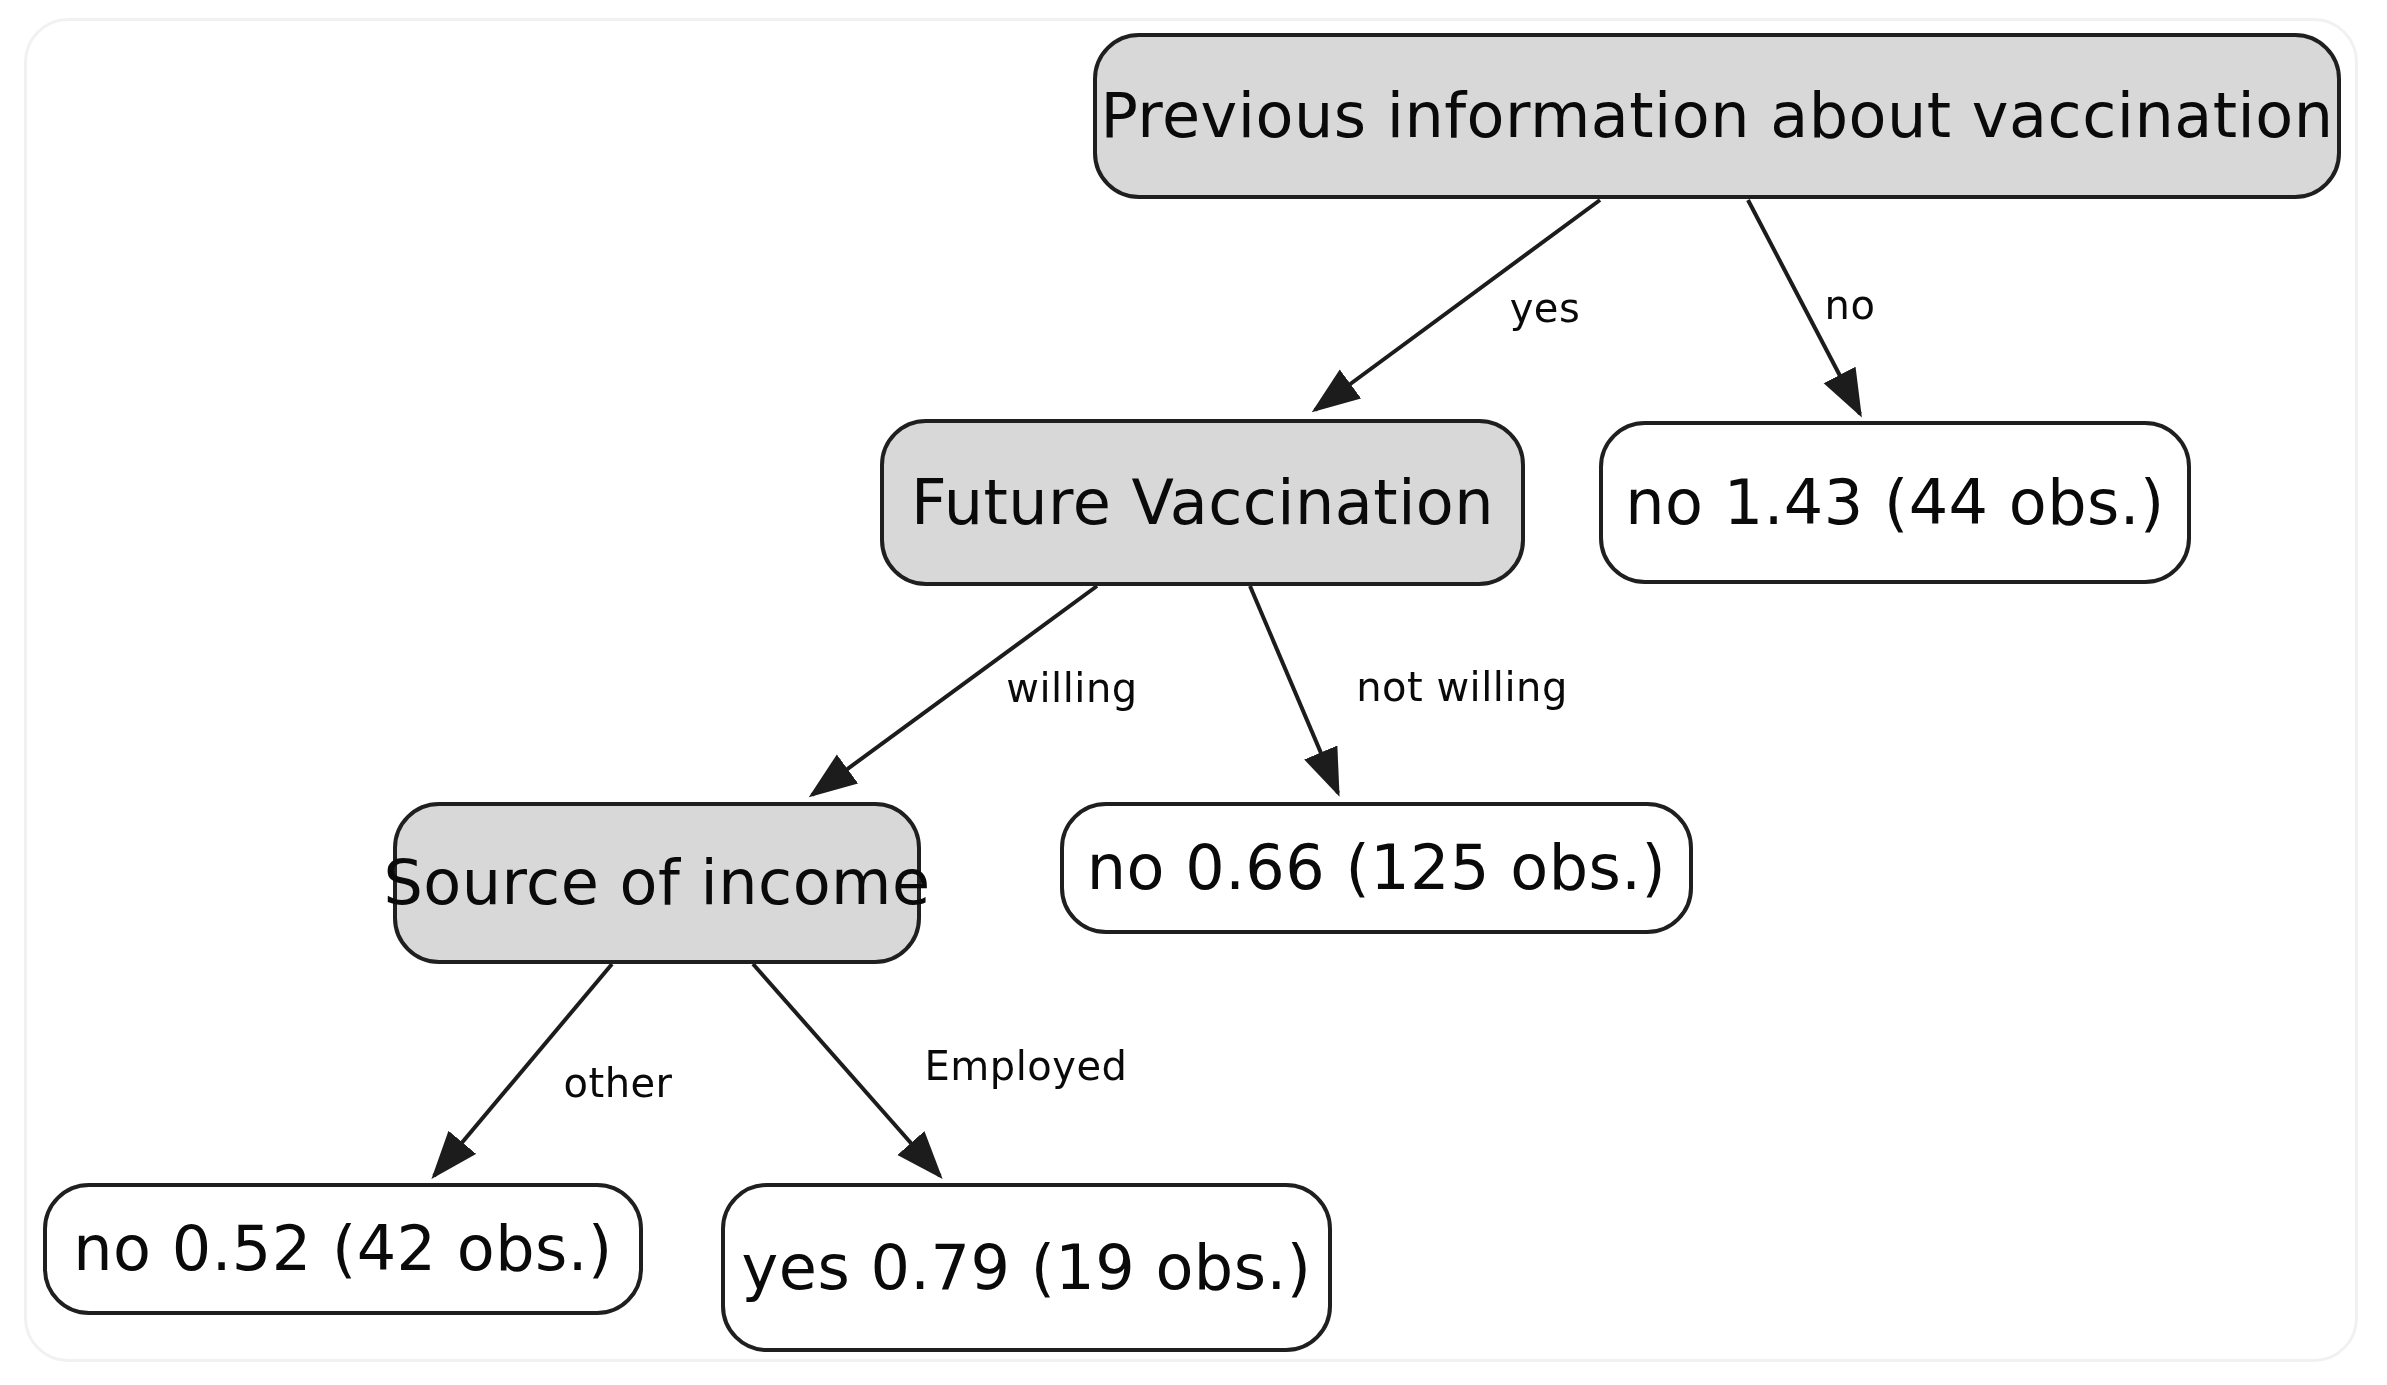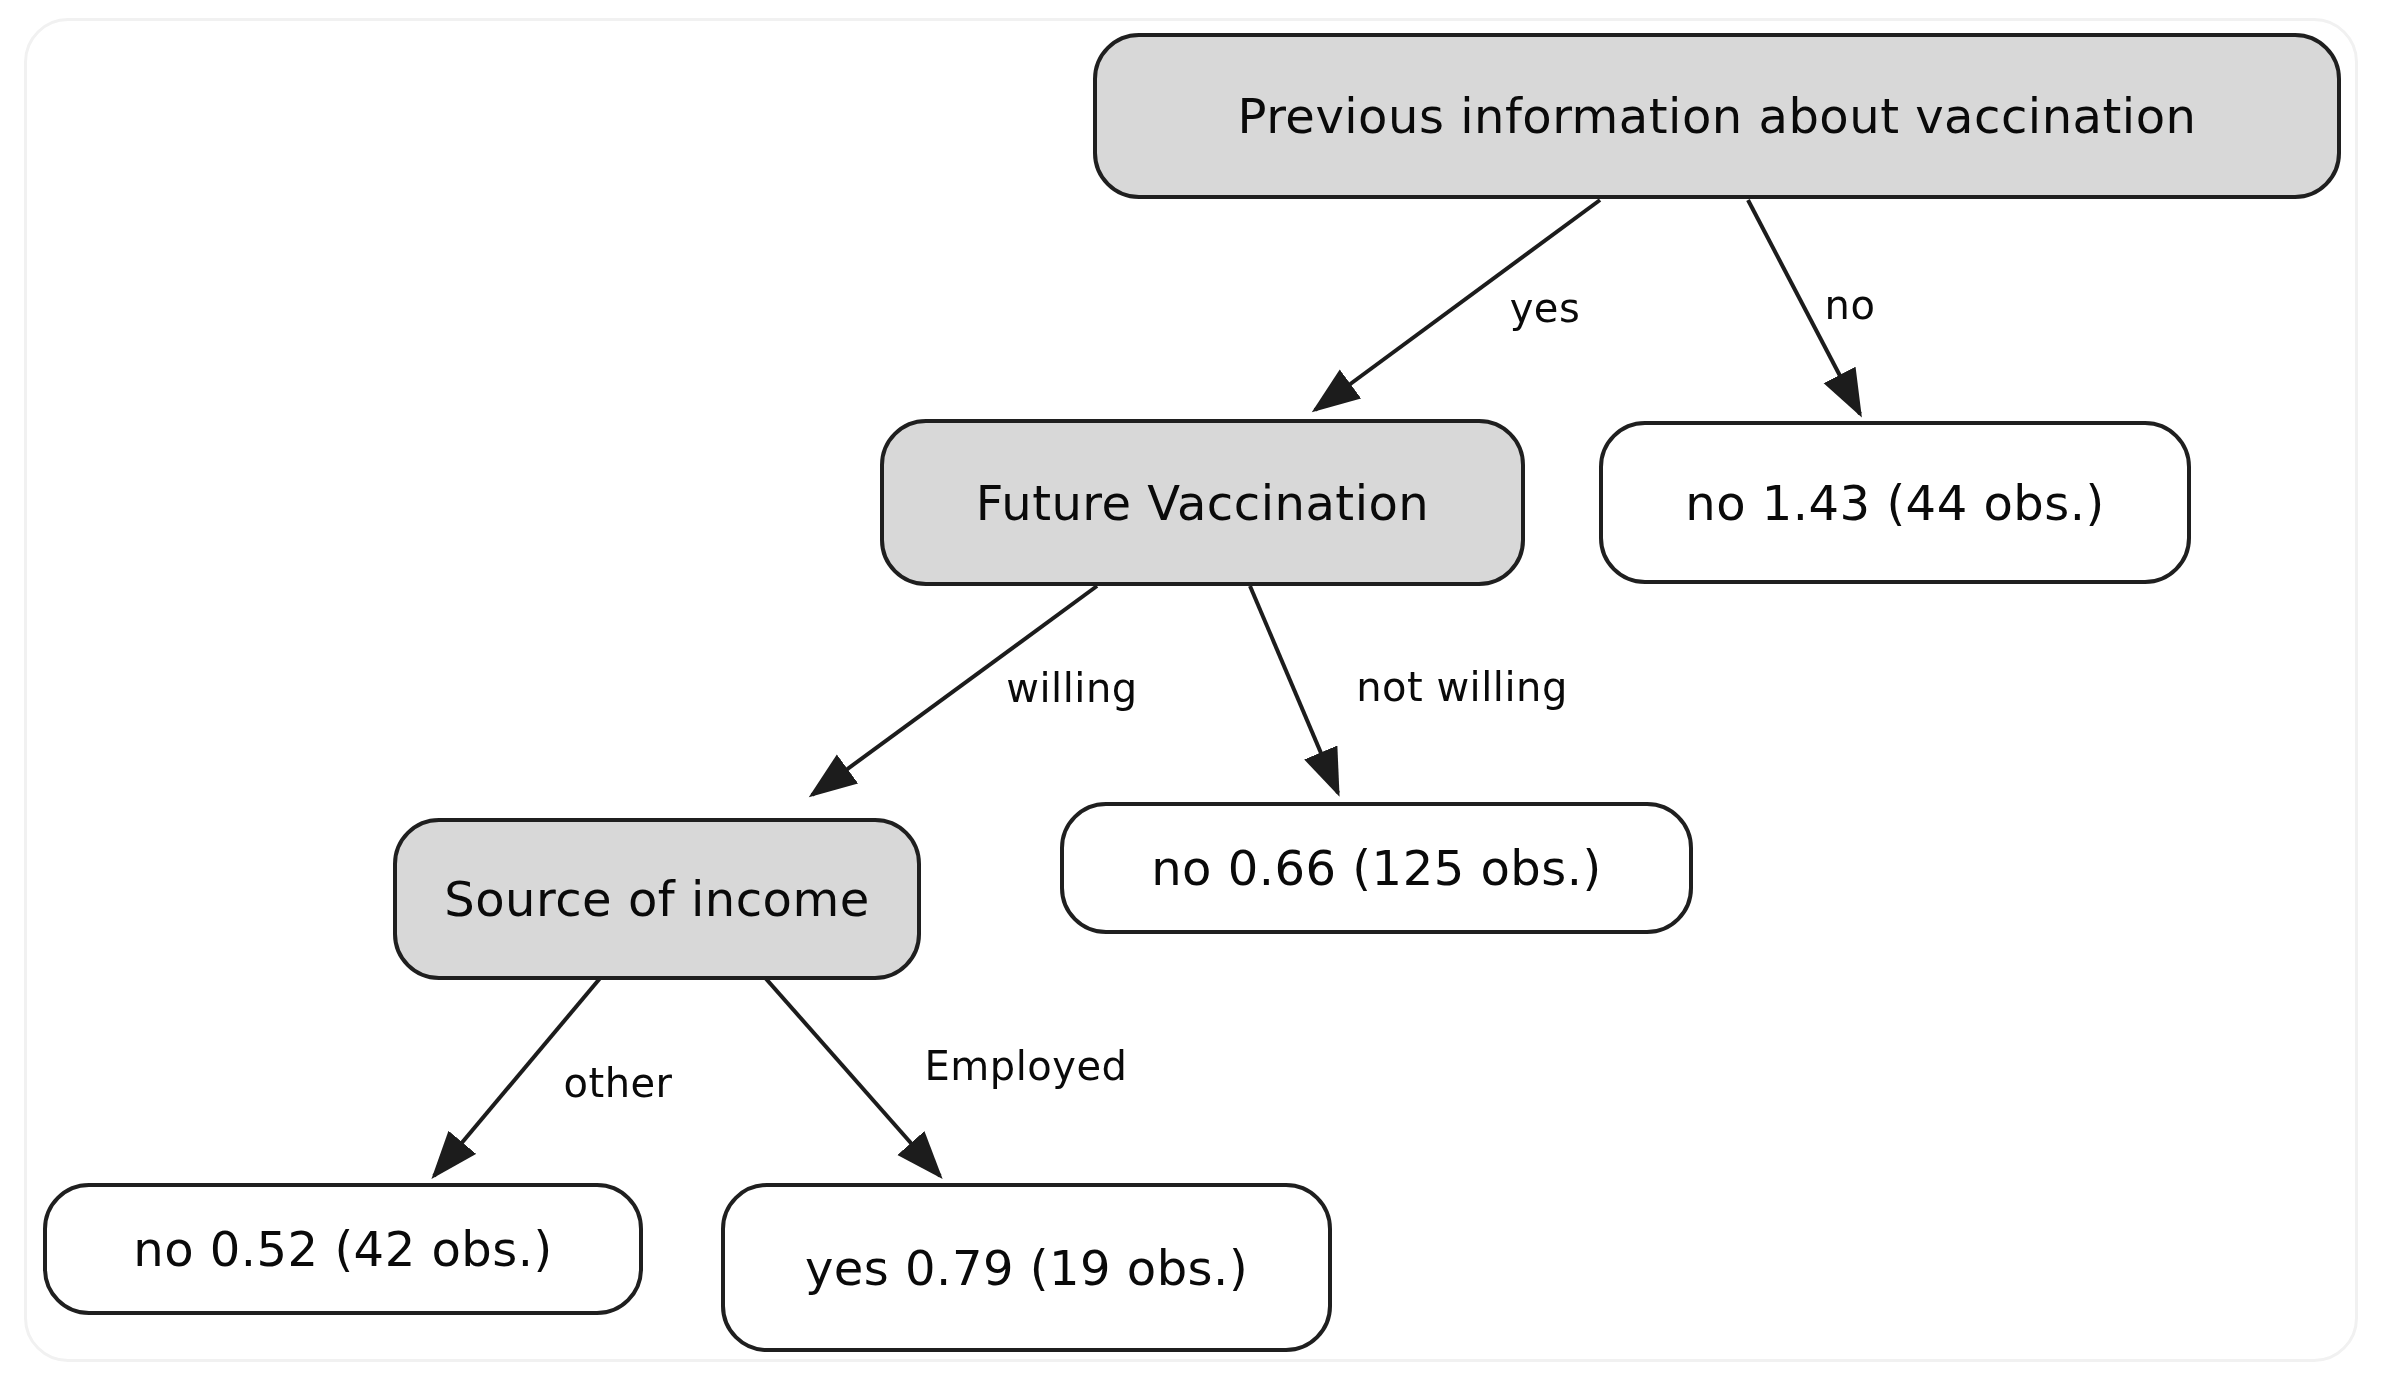--- a/index.html
+++ b/index.html
@@ -41,21 +41,21 @@
     stroke-width: 4;
   }
   .node {
     position: absolute;
     display: flex;
     align-items: center;
     justify-content: center;
     box-sizing: border-box;
     border: 4px solid var(--border, #1f1f1f);
     border-radius: 46px;
-    font-size: 48px;
+    font-size: 62px;
     line-height: 1;
     text-align: center;
     white-space: nowrap;
     letter-spacing: 0.5px;
   }
   .node--decision { background: var(--decision-node-fill, #d8d8d8); }
   .node--leaf     { background: var(--leaf-node-fill, #ffffff); }
 
   .edge-label {
     position: absolute;
@@ -92,21 +92,21 @@
   </div>
 
   <div class="node node--decision" style="left:880px; top:419px; width:645px; height:167px;">
     <span>Future Vaccination</span>
   </div>
 
   <div class="node node--leaf" style="left:1599px; top:421px; width:592px; height:163px;">
     <span>no 1.43 (44 obs.)</span>
   </div>
 
-  <div class="node node--decision" style="left:393px; top:802px; width:528px; height:162px;margin-top:16px;">
+  <div class="node node--decision" style="left:393px; top:802px; width:528px; height:162px;">
     <span>Source of income</span>
   </div>
 
   <div class="node node--leaf" style="left:1060px; top:802px; width:633px; height:132px;">
     <span>no 0.66 (125 obs.)</span>
   </div>
 
   <div class="node node--leaf" style="left:43px; top:1183px; width:600px; height:132px;">
     <span>no 0.52 (42 obs.)</span>
   </div>

